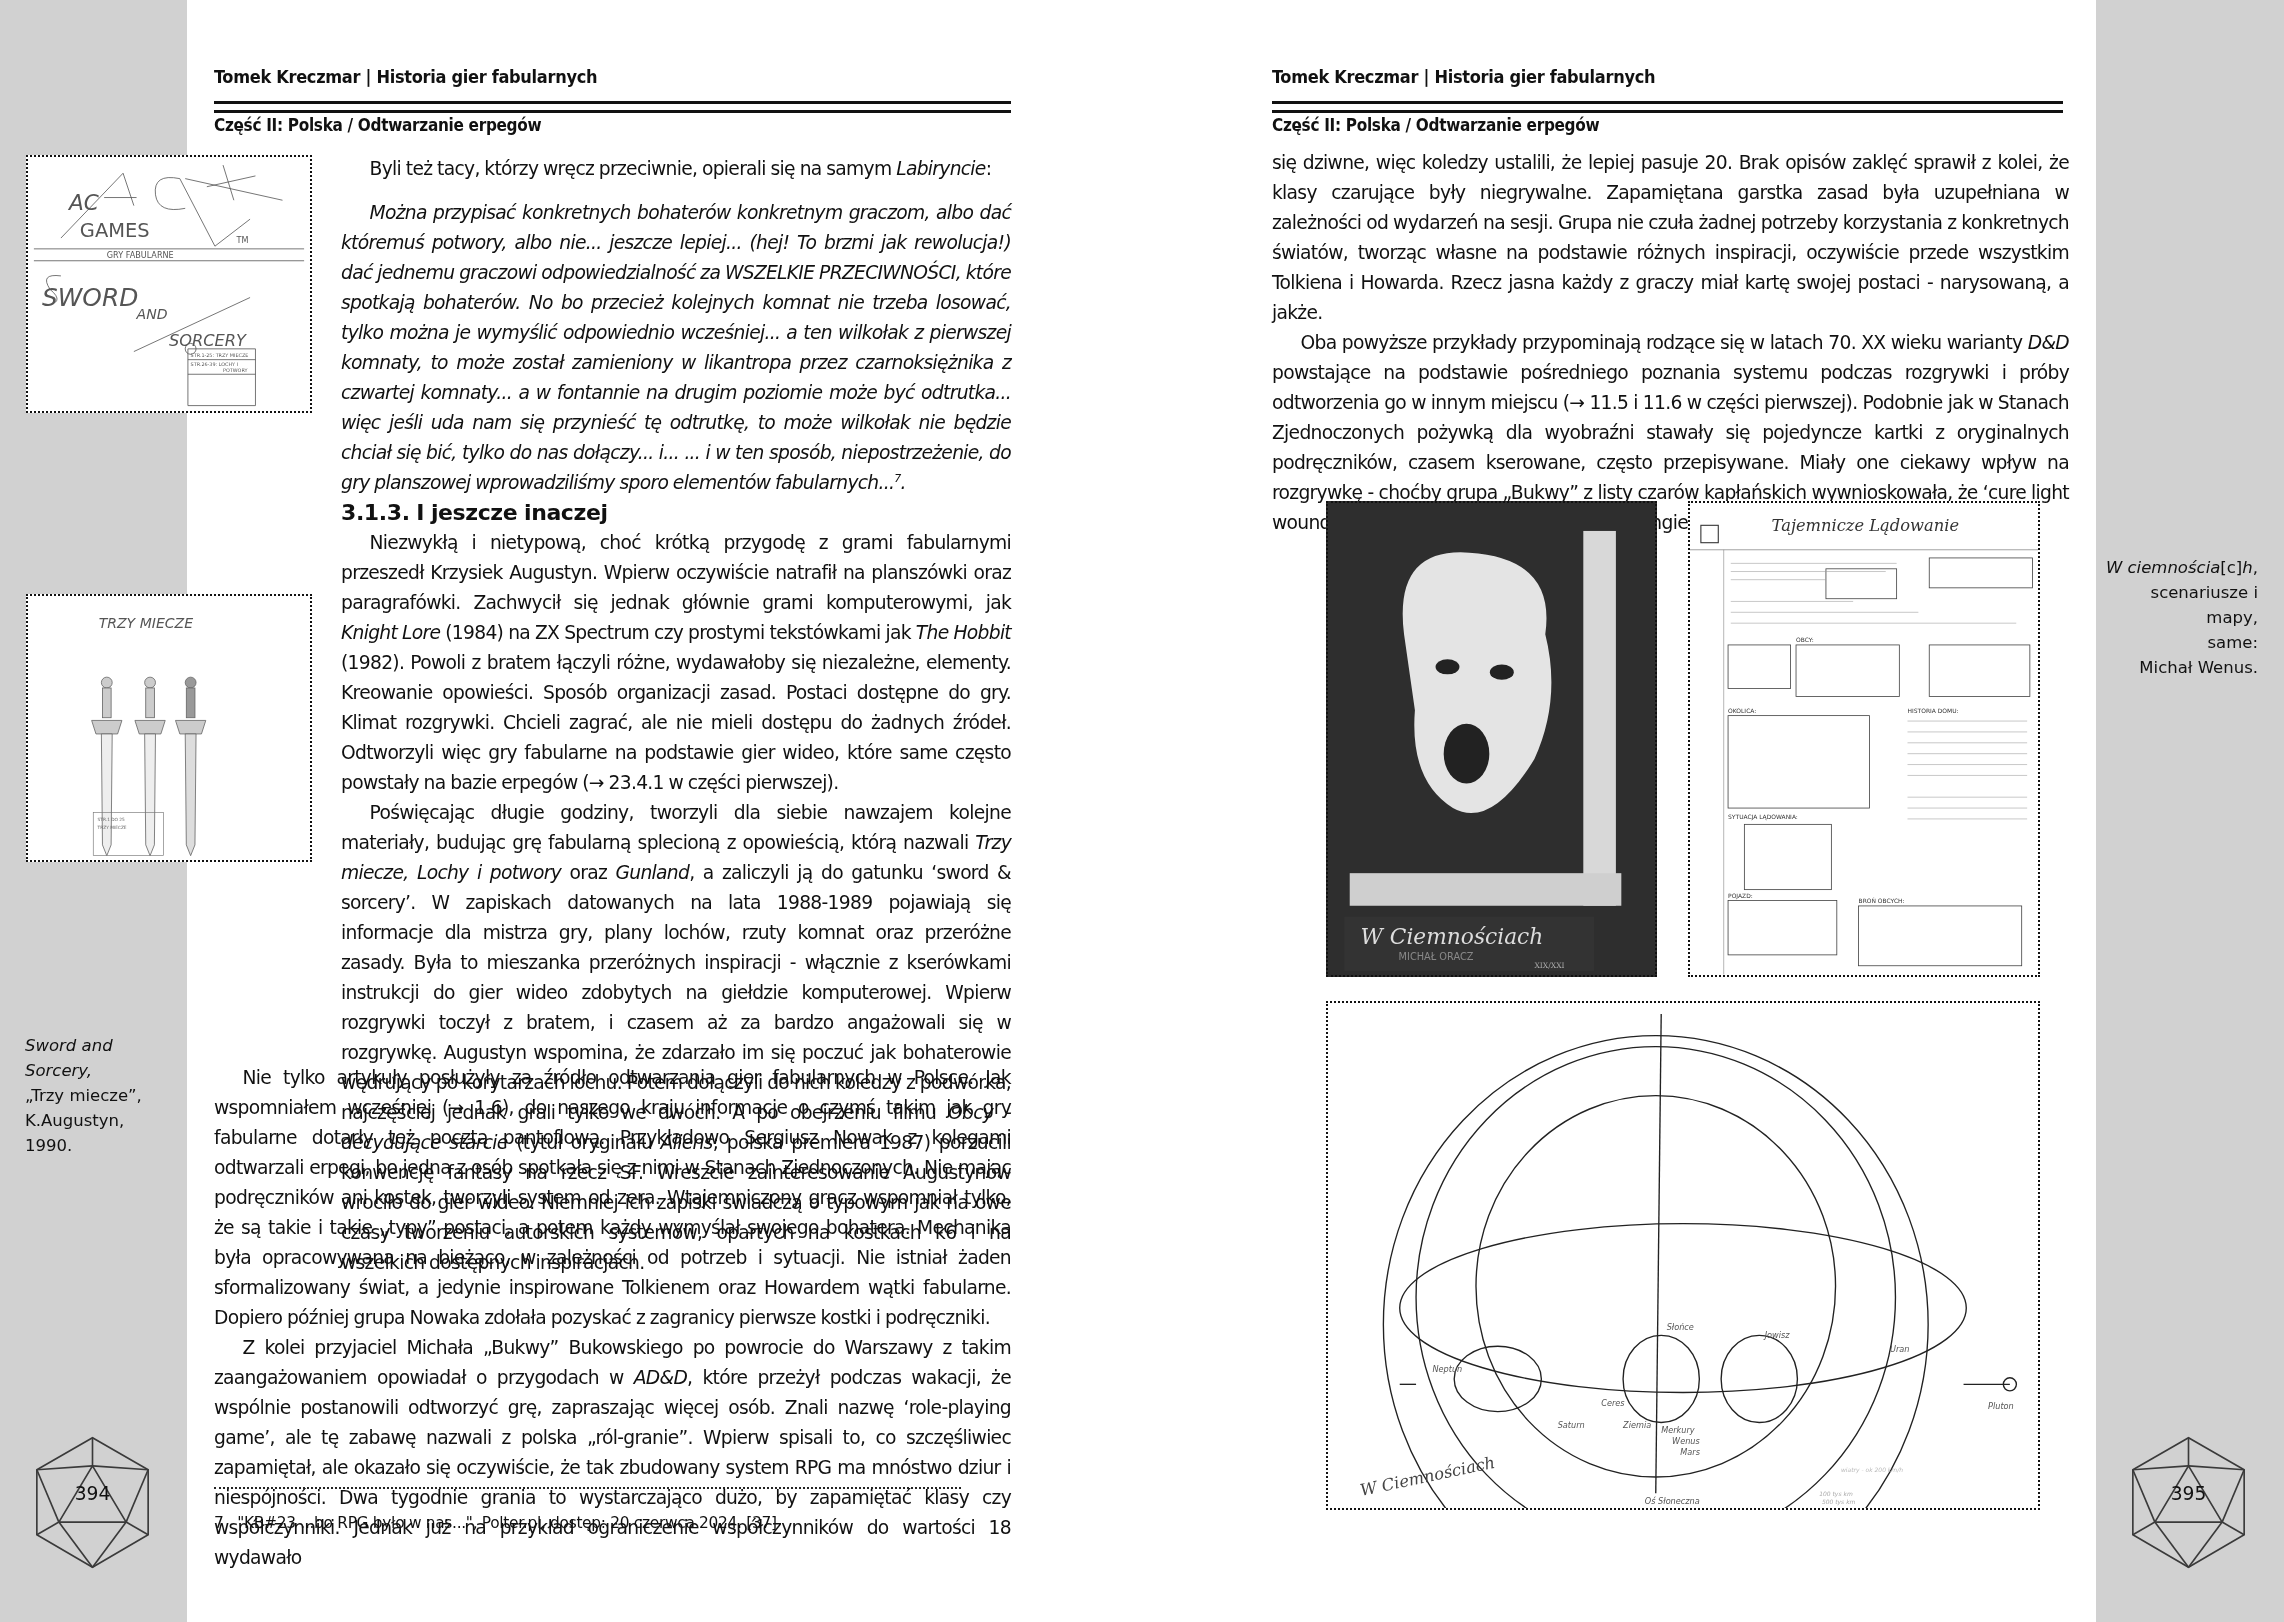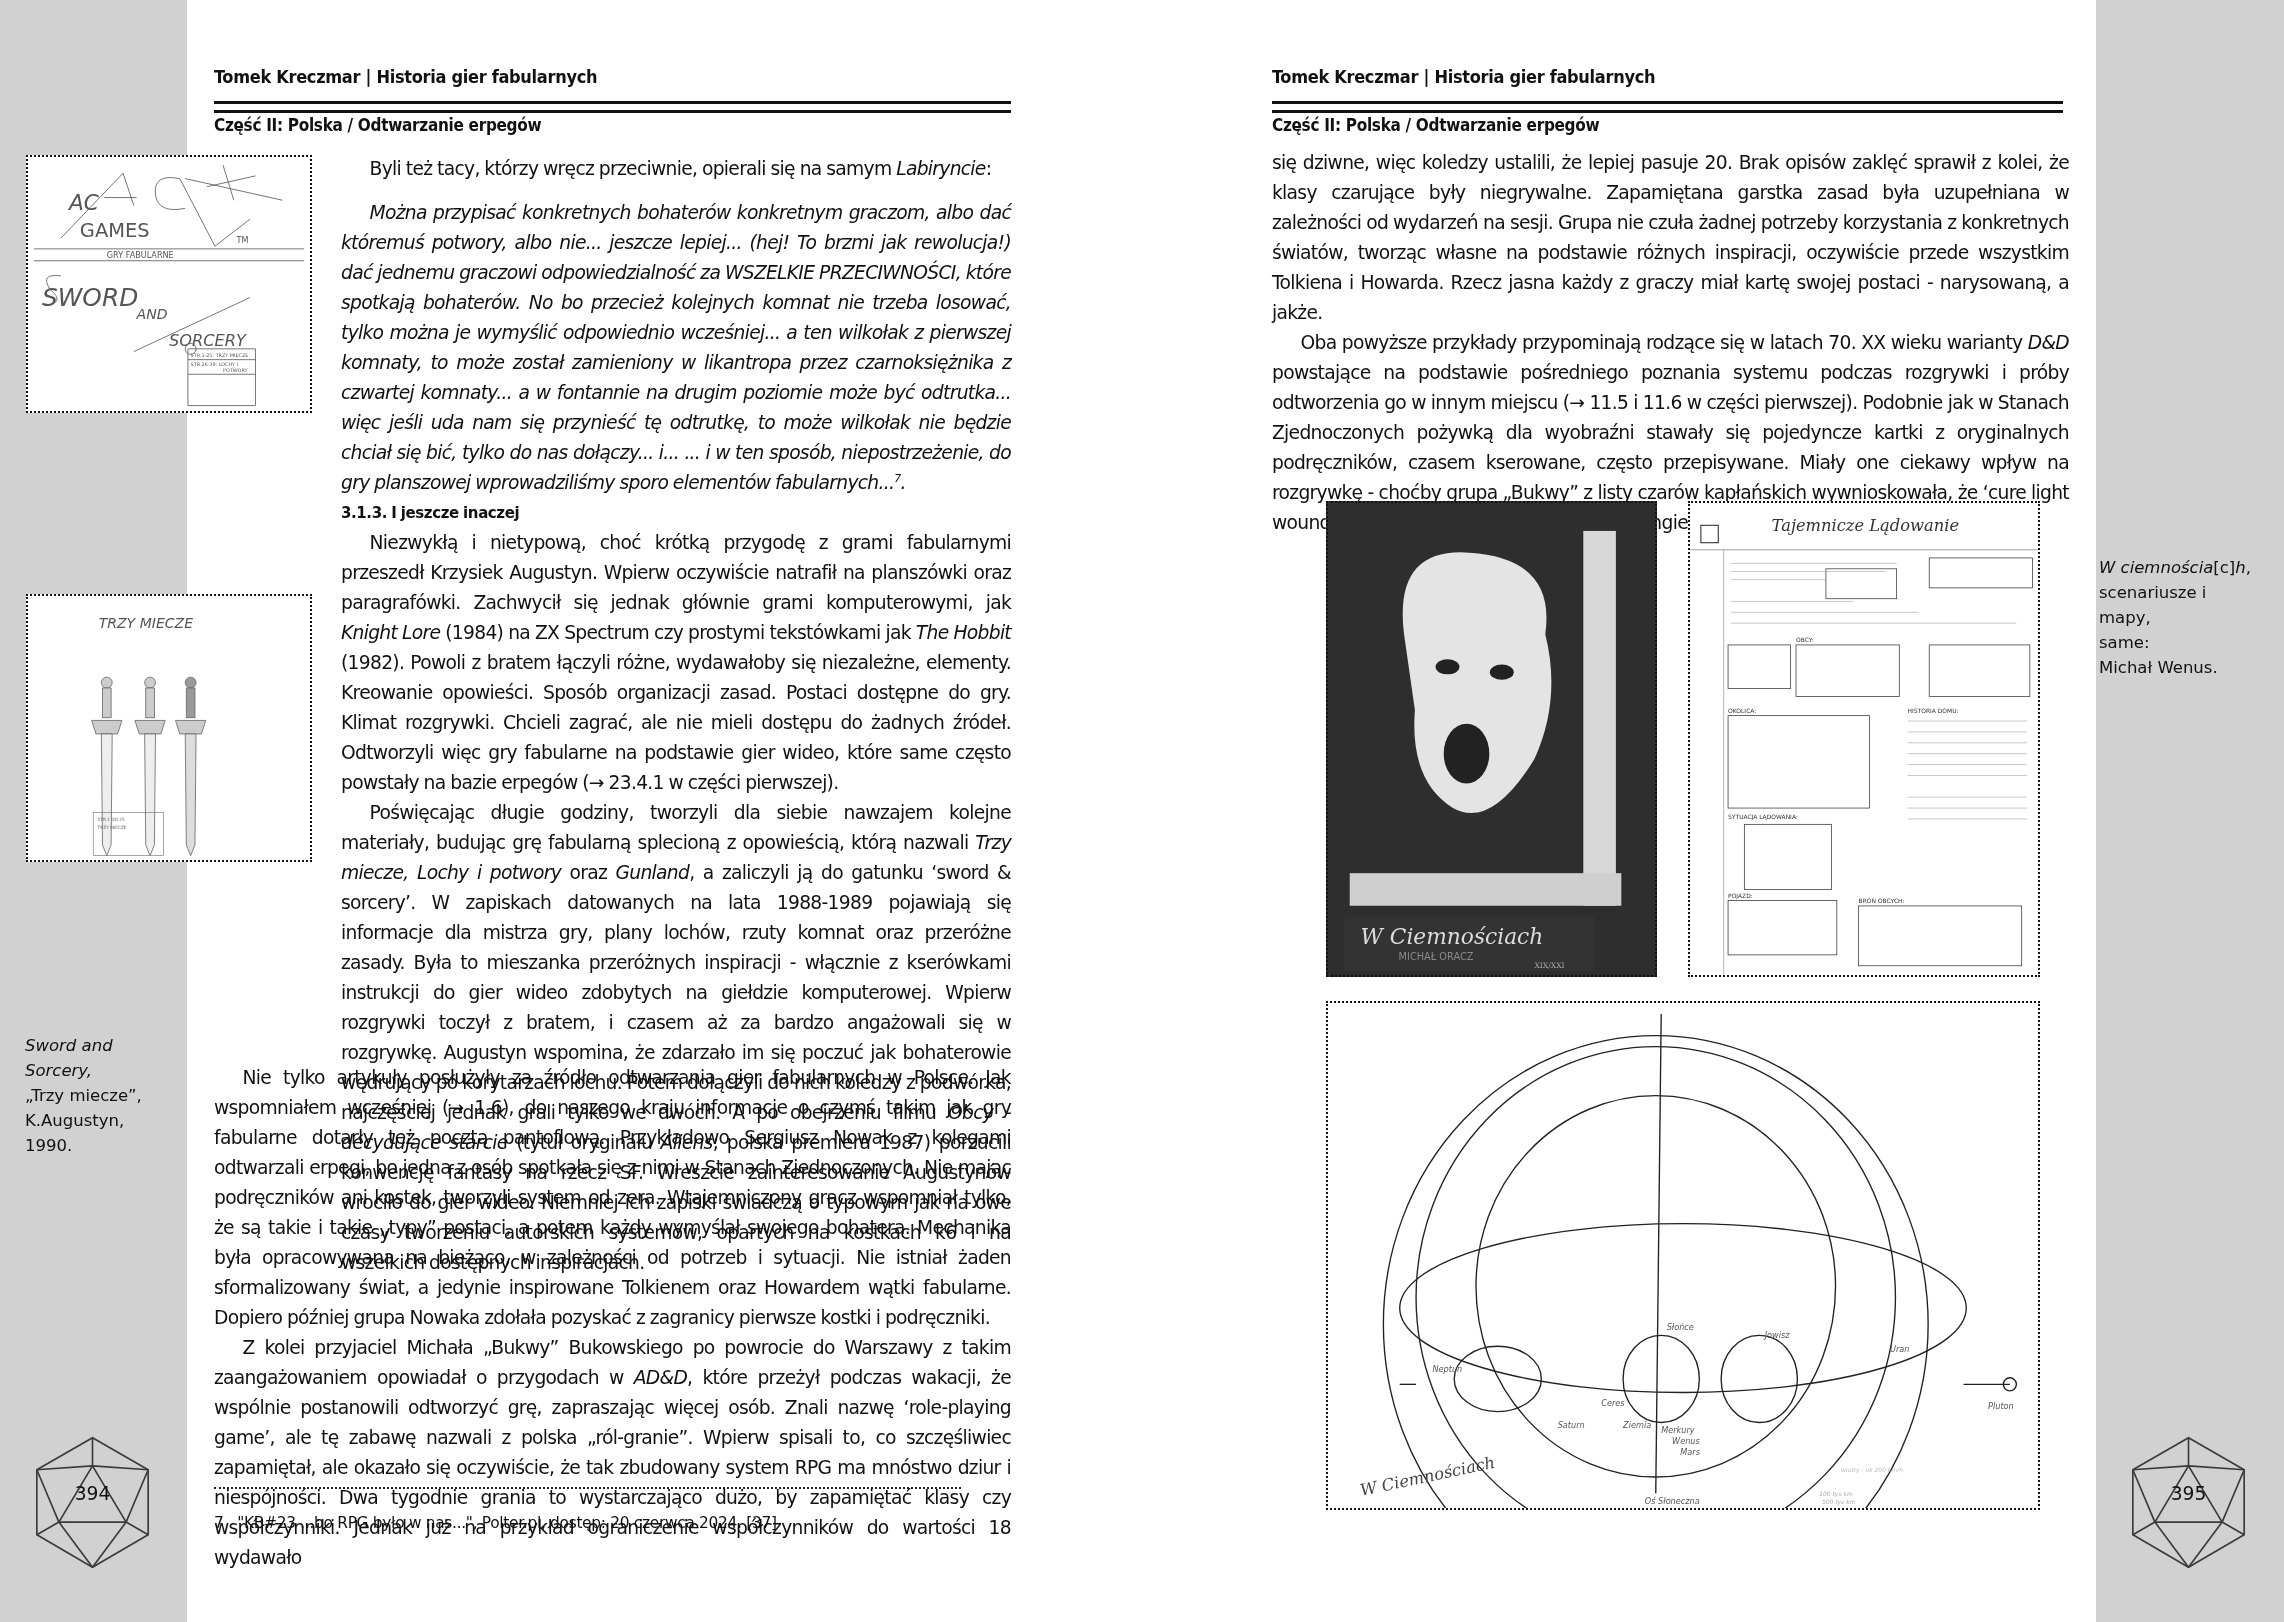--- a/index.html
+++ b/index.html
@@ -11,24 +11,24 @@
   .header{position:absolute;font-weight:bold;font-size:18px;letter-spacing:-0.3px;}
   .rules{position:absolute;}
   .rules .r{height:0;border-top:2.2px solid #111;border-bottom:0.8px solid #111;margin:0;}
   .rules .r.b{border-top:0.8px solid #111;border-bottom:2.2px solid #111;}
   .text{position:absolute;font-size:18.7px;line-height:30px;text-align:justify;
         font-family:"DejaVu Sans","Liberation Sans",sans-serif;letter-spacing:-0.7px;word-spacing:-0.5px;}
   .text p{margin:0;text-indent:28.6px;}
   .text p.noind{text-indent:0;}
   .text p.quote{font-style:italic;}
   .text em{font-style:italic;}
-  .h3{font-weight:bold;font-size:15px;line-height:30px;margin:6.6px 0 0 0;text-indent:0 !important;letter-spacing:-0.4px;}
+  .h3{font-weight:bold;font-size:22px;line-height:30px;margin:6.6px 0 0 0;text-indent:0 !important;letter-spacing:-0.4px;}
   .h2{font-weight:bold;font-size:22px;line-height:32px;margin:10px 0 2.2px 0;text-indent:0 !important;letter-spacing:-0.4px;}
   .caption{position:absolute;font-size:16.5px;line-height:25px;font-family:"DejaVu Sans",sans-serif;color:#111;}
-  .caption.r{}
+  .caption.r{text-align:right;}
   .frame{position:absolute;border:2.7px dotted #111;box-sizing:border-box;background:#fff;overflow:hidden;}
   .frame svg{display:block;width:100%;height:100%;}
   .dots{position:absolute;border-top:2.7px dotted #222;height:0;}
   .footnote{position:absolute;font-size:15.4px;font-family:"DejaVu Sans",sans-serif;letter-spacing:-0.3px;}
   .pagenum{position:absolute;width:121px;height:135px;}
   .pagenum svg{width:100%;height:100%;}
   .pagenum .num{position:absolute;left:0;right:0;top:48px;text-align:center;font-size:18.7px;font-family:"DejaVu Sans",sans-serif;}
   .sup{font-size:11px;vertical-align:super;line-height:0;}
 </style>
 </head>

